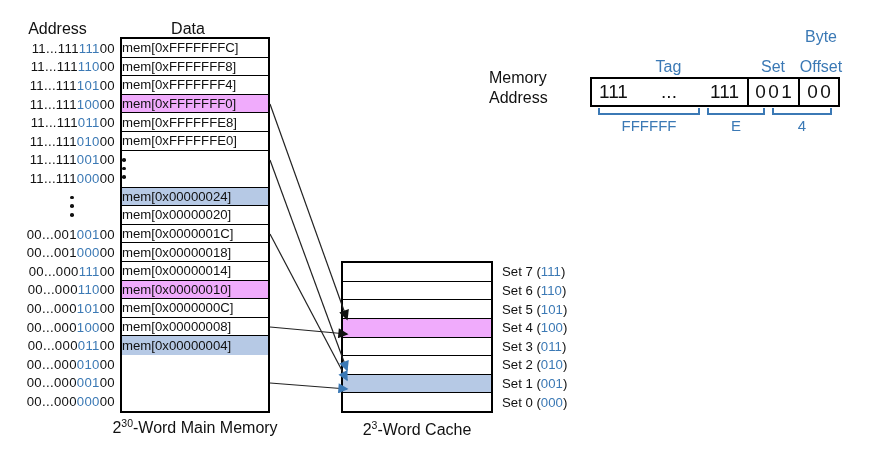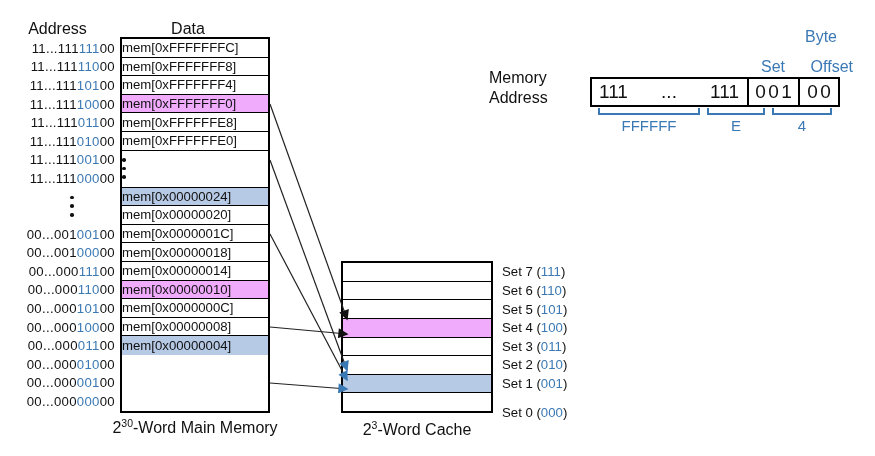--- a/index.html
+++ b/index.html
@@ -42,21 +42,21 @@
   #field-box{left:590px;top:77px;width:250px;height:30px;border:2px solid #000;box-sizing:border-box;
              display:flex;background:#fff;}
   .fcell{display:flex;align-items:center;font-size:19px;box-sizing:border-box;}
   #cell-tag{flex:0 0 157px;border-right:2px solid #000;justify-content:space-between;padding:0 8px 0 7px;}
   #cell-set{flex:0 0 51px;border-right:2px solid #000;justify-content:center;letter-spacing:2.5px;padding-left:2.5px;}
   #cell-off{flex:1;justify-content:center;letter-spacing:2.5px;padding-left:2.5px;}
   .flabel{font-size:16px;text-align:center;color:#3b79b5;}
   #lbl-tag{left:590px;top:58px;width:157px;}
   #lbl-set{left:745px;top:58px;width:56px;}
   #lbl-byte{left:789px;top:28px;width:64px;}
-  #lbl-offset{left:789px;top:58px;width:64px;text-align:right;}
+  #lbl-offset{left:789px;top:58px;width:64px;}
   .brk{top:108px;height:7px;border-left:2px solid #3b79b5;border-right:2px solid #3b79b5;
        border-bottom:2px solid #3b79b5;box-sizing:border-box;}
   #brk-1{left:598px;width:102px;}
   #brk-2{left:707px;width:58px;}
   #brk-3{left:772px;width:60px;}
   .brk-label{top:117px;font-size:15px;text-align:center;color:#3b79b5;}
   #brklbl-1{left:598px;width:102px;}
   #brklbl-2{left:707px;width:58px;}
   #brklbl-3{left:772px;width:60px;}
   #arrows{left:0;top:0;pointer-events:none;}
@@ -161,21 +161,21 @@
 
   <div class="abs caption" id="cache-caption"><span>2</span><sup>3</sup><span>-Word Cache</span></div>
 
   <div class="abs set-label" style="top:263px;"><span>Set 7 (</span><span class="blue">111</span><span>)</span></div>
   <div class="abs set-label" style="top:282px;"><span>Set 6 (</span><span class="blue">110</span><span>)</span></div>
   <div class="abs set-label" style="top:301px;"><span>Set 5 (</span><span class="blue">101</span><span>)</span></div>
   <div class="abs set-label" style="top:319px;"><span>Set 4 (</span><span class="blue">100</span><span>)</span></div>
   <div class="abs set-label" style="top:338px;"><span>Set 3 (</span><span class="blue">011</span><span>)</span></div>
   <div class="abs set-label" style="top:356px;"><span>Set 2 (</span><span class="blue">010</span><span>)</span></div>
   <div class="abs set-label" style="top:375px;"><span>Set 1 (</span><span class="blue">001</span><span>)</span></div>
-  <div class="abs set-label" style="top:404px;"><span>Set 0 (</span><span class="blue">000</span><span>)</span></div>
+  <div class="abs set-label" style="top:394px;"><span>Set 0 (</span><span class="blue">000</span><span>)</span></div>
 
   <svg id="arrows" class="abs" width="875" height="456">
     <defs>
       <marker id="mk-black" viewBox="0 0 10 10" refX="8.5" refY="5" markerWidth="9.5" markerHeight="8.5" orient="auto">
           <path d="M0,0 L10,5 L0,10 Z" fill="#111"></path>
         </marker>
       <marker id="mk-blue" viewBox="0 0 10 10" refX="8.5" refY="5" markerWidth="9.5" markerHeight="8.5" orient="auto">
           <path d="M0,0 L10,5 L0,10 Z" fill="#3b79b5"></path>
         </marker>
     </defs>
@@ -185,20 +185,21 @@
     <line x1="270" y1="234" x2="347" y2="380" stroke="#222" stroke-width="1.2" marker-end="url(#mk-blue)"></line>
     <line x1="270" y1="383" x2="347" y2="389" stroke="#222" stroke-width="1.2" marker-end="url(#mk-blue)"></line>
   </svg>
 
   <div class="abs" id="memaddr-label">
     <div>Memory</div>
     <div>Address</div>
   </div>
 
   <div class="abs flabel" id="lbl-byte">Byte</div>
+  <div class="abs flabel" id="lbl-tag">Tag</div>
   <div class="abs flabel" id="lbl-set">Set</div>
   <div class="abs flabel" id="lbl-offset">Offset</div>
 
   <div class="abs" id="field-box">
     <div class="fcell" id="cell-tag">
       <span>111</span>
       <span>...</span>
       <span>111</span>
     </div>
     <div class="fcell" id="cell-set">001</div>

